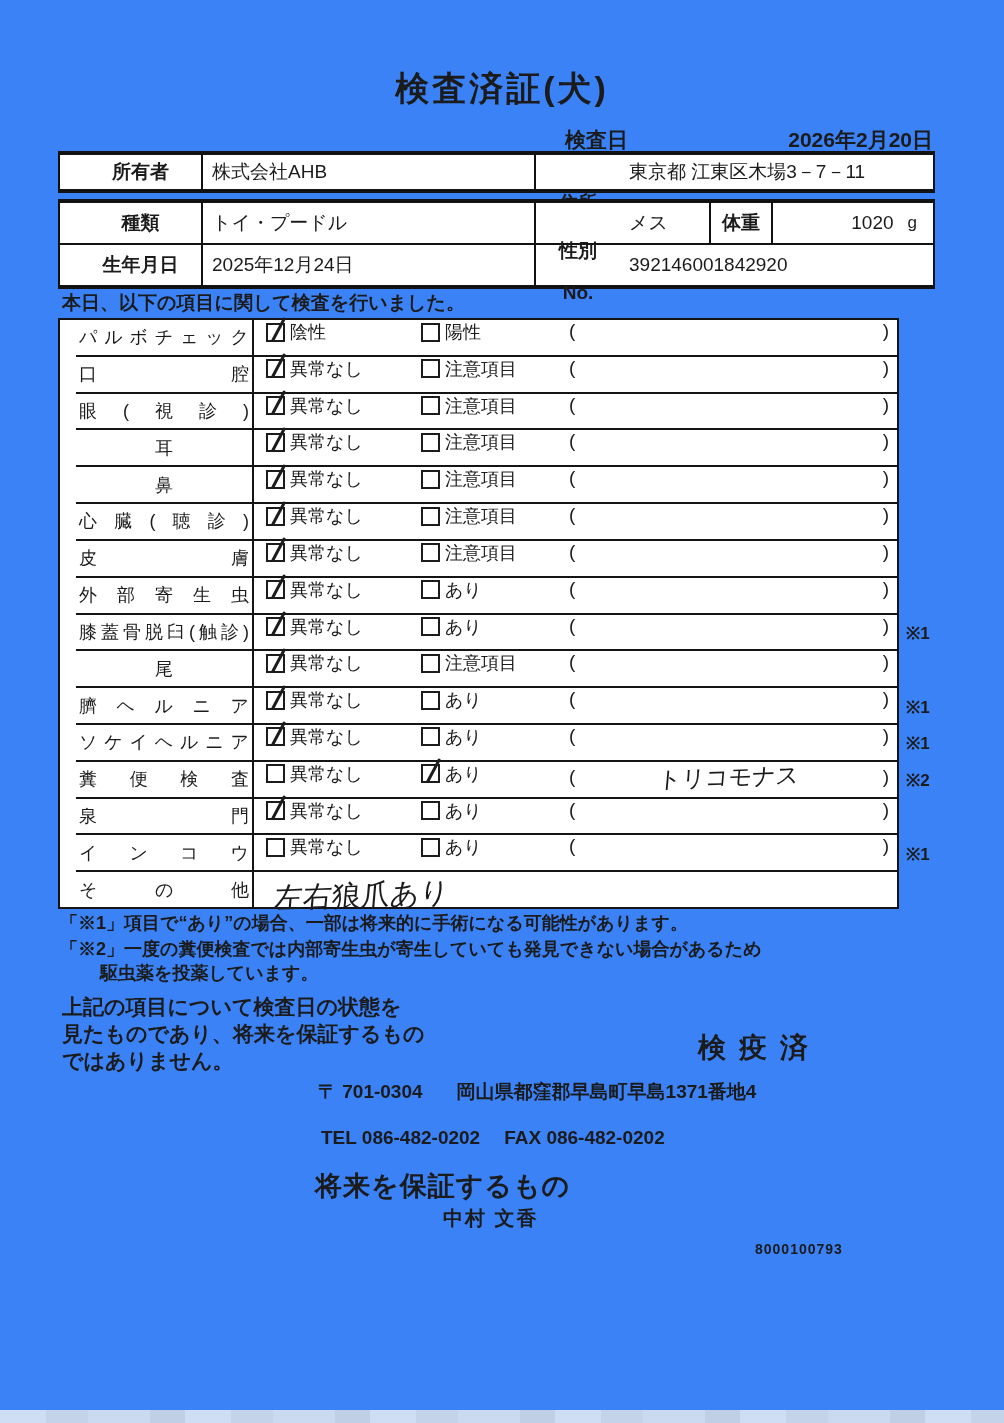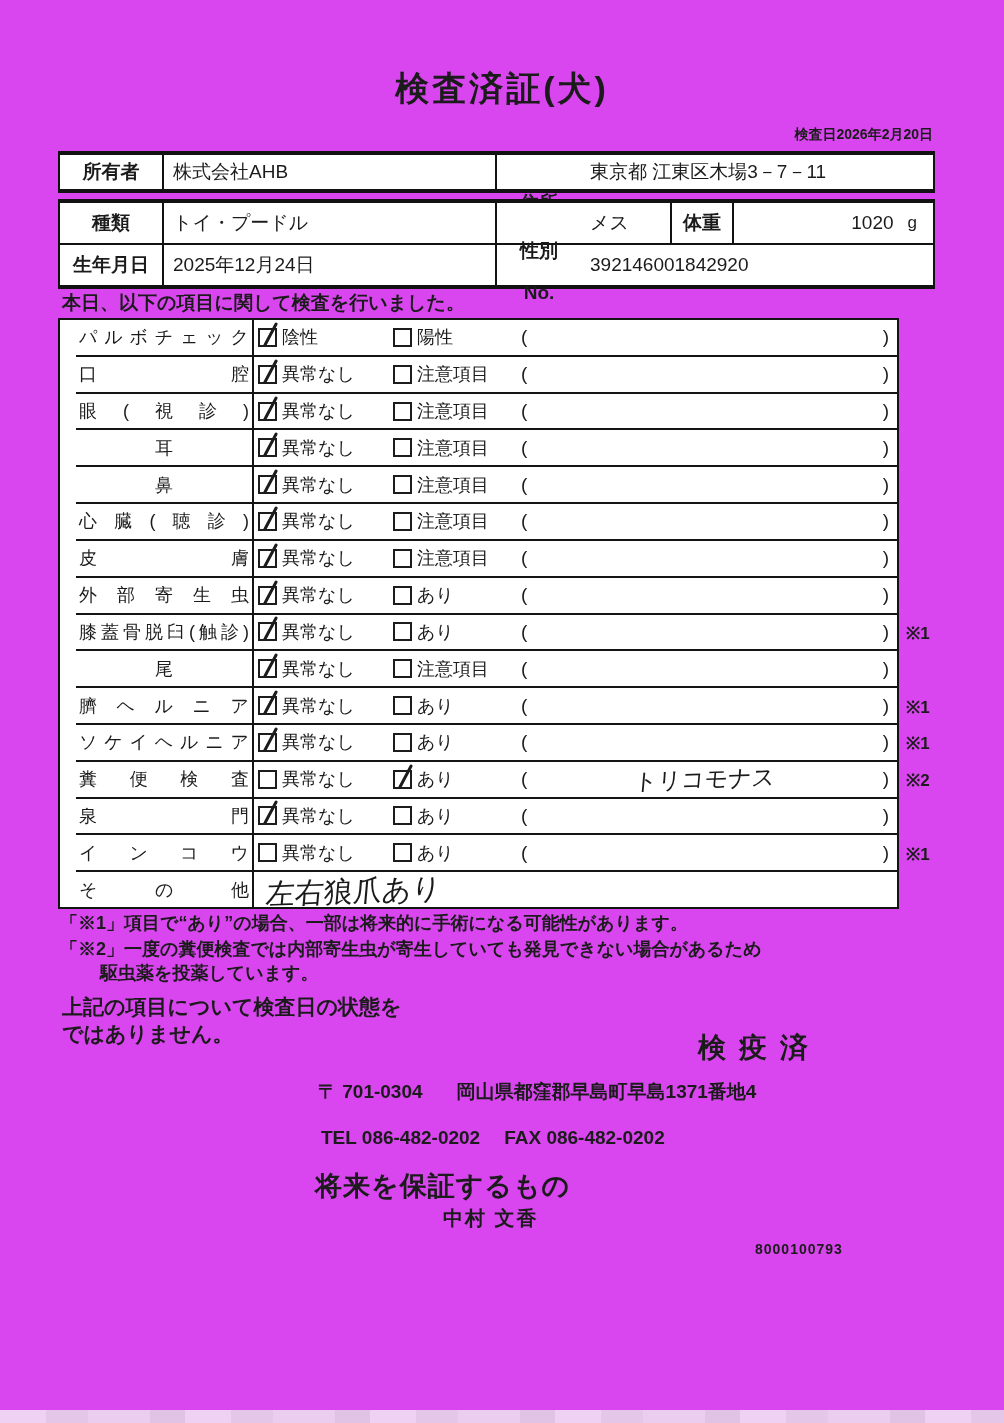--- a/index.html
+++ b/index.html
@@ -1,54 +1,54 @@
 <!DOCTYPE html>
 <html><head>
 <meta charset="utf-8">
 <style>
   html,body{margin:0;padding:0;background:#ffffff;}
   .page{
-    position:relative;width:1004px;height:1423px;background:#d946ef;
+    position:relative;width:1004px;height:1423px;background:#3b82f6;
     font-family:"Liberation Sans",sans-serif;color:#1b1b1b;overflow:hidden;
   }
   
   .title{position:absolute;top:66px;left:0;width:100%;text-align:center;
     font-size:34px;font-weight:700;letter-spacing:3px;}
   .date-row{position:absolute;top:126px;left:565px;width:368px;display:flex;
-    justify-content:flex-end;font-size:14px;font-weight:600;}
+    justify-content:space-between;font-size:21px;font-weight:600;}
   
   .ibox{position:absolute;left:58px;width:877px;box-sizing:border-box;
     border:2px solid #121212;border-top-width:4px;border-bottom-width:4px;background:#fff;}
   .owner-box{top:151px;height:42px;display:flex;}
   .pet-box{top:199px;height:90px;display:flex;flex-direction:column;}
   .prow{flex:1;display:flex;min-height:0;}
   .prow.first{border-bottom:2px solid #121212;}
   .cell{display:flex;align-items:center;box-sizing:border-box;font-size:19px;}
   .cell.lab{justify-content:center;font-weight:600;}
   .cell.rb{border-right:2px solid #121212;}
-  .w-lab1{width:104px;flex:none;}
+  .w-lab1{width:123px;flex:none;margin-left:20px;}
   .w-val1{width:333px;flex:none;padding-left:9px;}
   .w-lab2{width:86px;flex:none;margin-top:48px;}
   .w-sex{width:89px;flex:none;padding-left:7px;}
   .w-wlab{width:62px;flex:none;}
   .w-rest{flex:1;padding-left:7px;}
   .w-weight{flex:1;justify-content:flex-end;padding-right:16px;}
   .unit{font-size:17px;margin-left:14px;}
   
   .statement{position:absolute;top:290px;left:62px;font-size:19px;font-weight:700;}
   
   .check-table{position:absolute;top:318px;left:58px;width:841px;height:591px;
     box-sizing:border-box;border:2px solid #141414;display:flex;flex-direction:column;background:#fff;}
   .trow{flex:1;display:flex;border-bottom:2px solid #141414;position:relative;min-height:0;margin-left:16px;}
   .trow.last{border-bottom:none;}
   .tlabel{width:170px;flex:none;border-right:2px solid #141414;display:flex;align-items:center;
     padding:0 3px;box-sizing:content-box;}
   .tlabel .jl{flex:1;font-size:18px;text-align:justify;text-align-last:justify;}
   .tlabel.center .jl{text-align-last:center;}
-  .tcontent{flex:1;display:flex;align-items:center;padding-left:4px;font-size:18px;}
+  .tcontent{flex:1;display:flex;align-items:flex-start;padding-left:12px;font-size:18px;gap:20px;}
   .opt{display:inline-flex;align-items:center;flex:none;}
   .o1{width:135px;}
   .o2{width:128px;}
   .cb{width:15px;height:15px;border:2px solid #1c1c1c;position:relative;flex:none;
     margin-right:5px;background:#fff;}
   .cb.checked::after{content:"";position:absolute;width:2.5px;height:27px;background:#1c1c1c;
     left:9px;top:-9px;transform:rotate(28deg);border-radius:2px;}
   .pgroup{flex:1;display:flex;align-items:center;padding-right:8px;}
   .pr{font-size:19px;flex:none;}
   .rhand{flex:1;text-align:center;}
@@ -459,20 +459,21 @@
     </div>
 
   </div>
 
   <div class="fn fn1">「※1」項目で“あり”の場合、一部は将来的に手術になる可能性があります。</div>
   <div class="fn fn2">「※2」一度の糞便検査では内部寄生虫が寄生していても発見できない場合があるため</div>
   <div class="fn fn2b">駆虫薬を投薬しています。</div>
 
   <div class="disclaimer">
     <div>上記の項目について検査日の状態を</div>
+    <div>見たものであり、将来を保証するもの</div>
     <div>ではありません。</div>
   </div>
 
   <div class="stamp">検疫済</div>
 
   <div class="postal-row">
     <span>〒 701-0304</span>
     <span>岡山県都窪郡早島町早島1371番地4</span>
   </div>
   <div class="tel-row">

